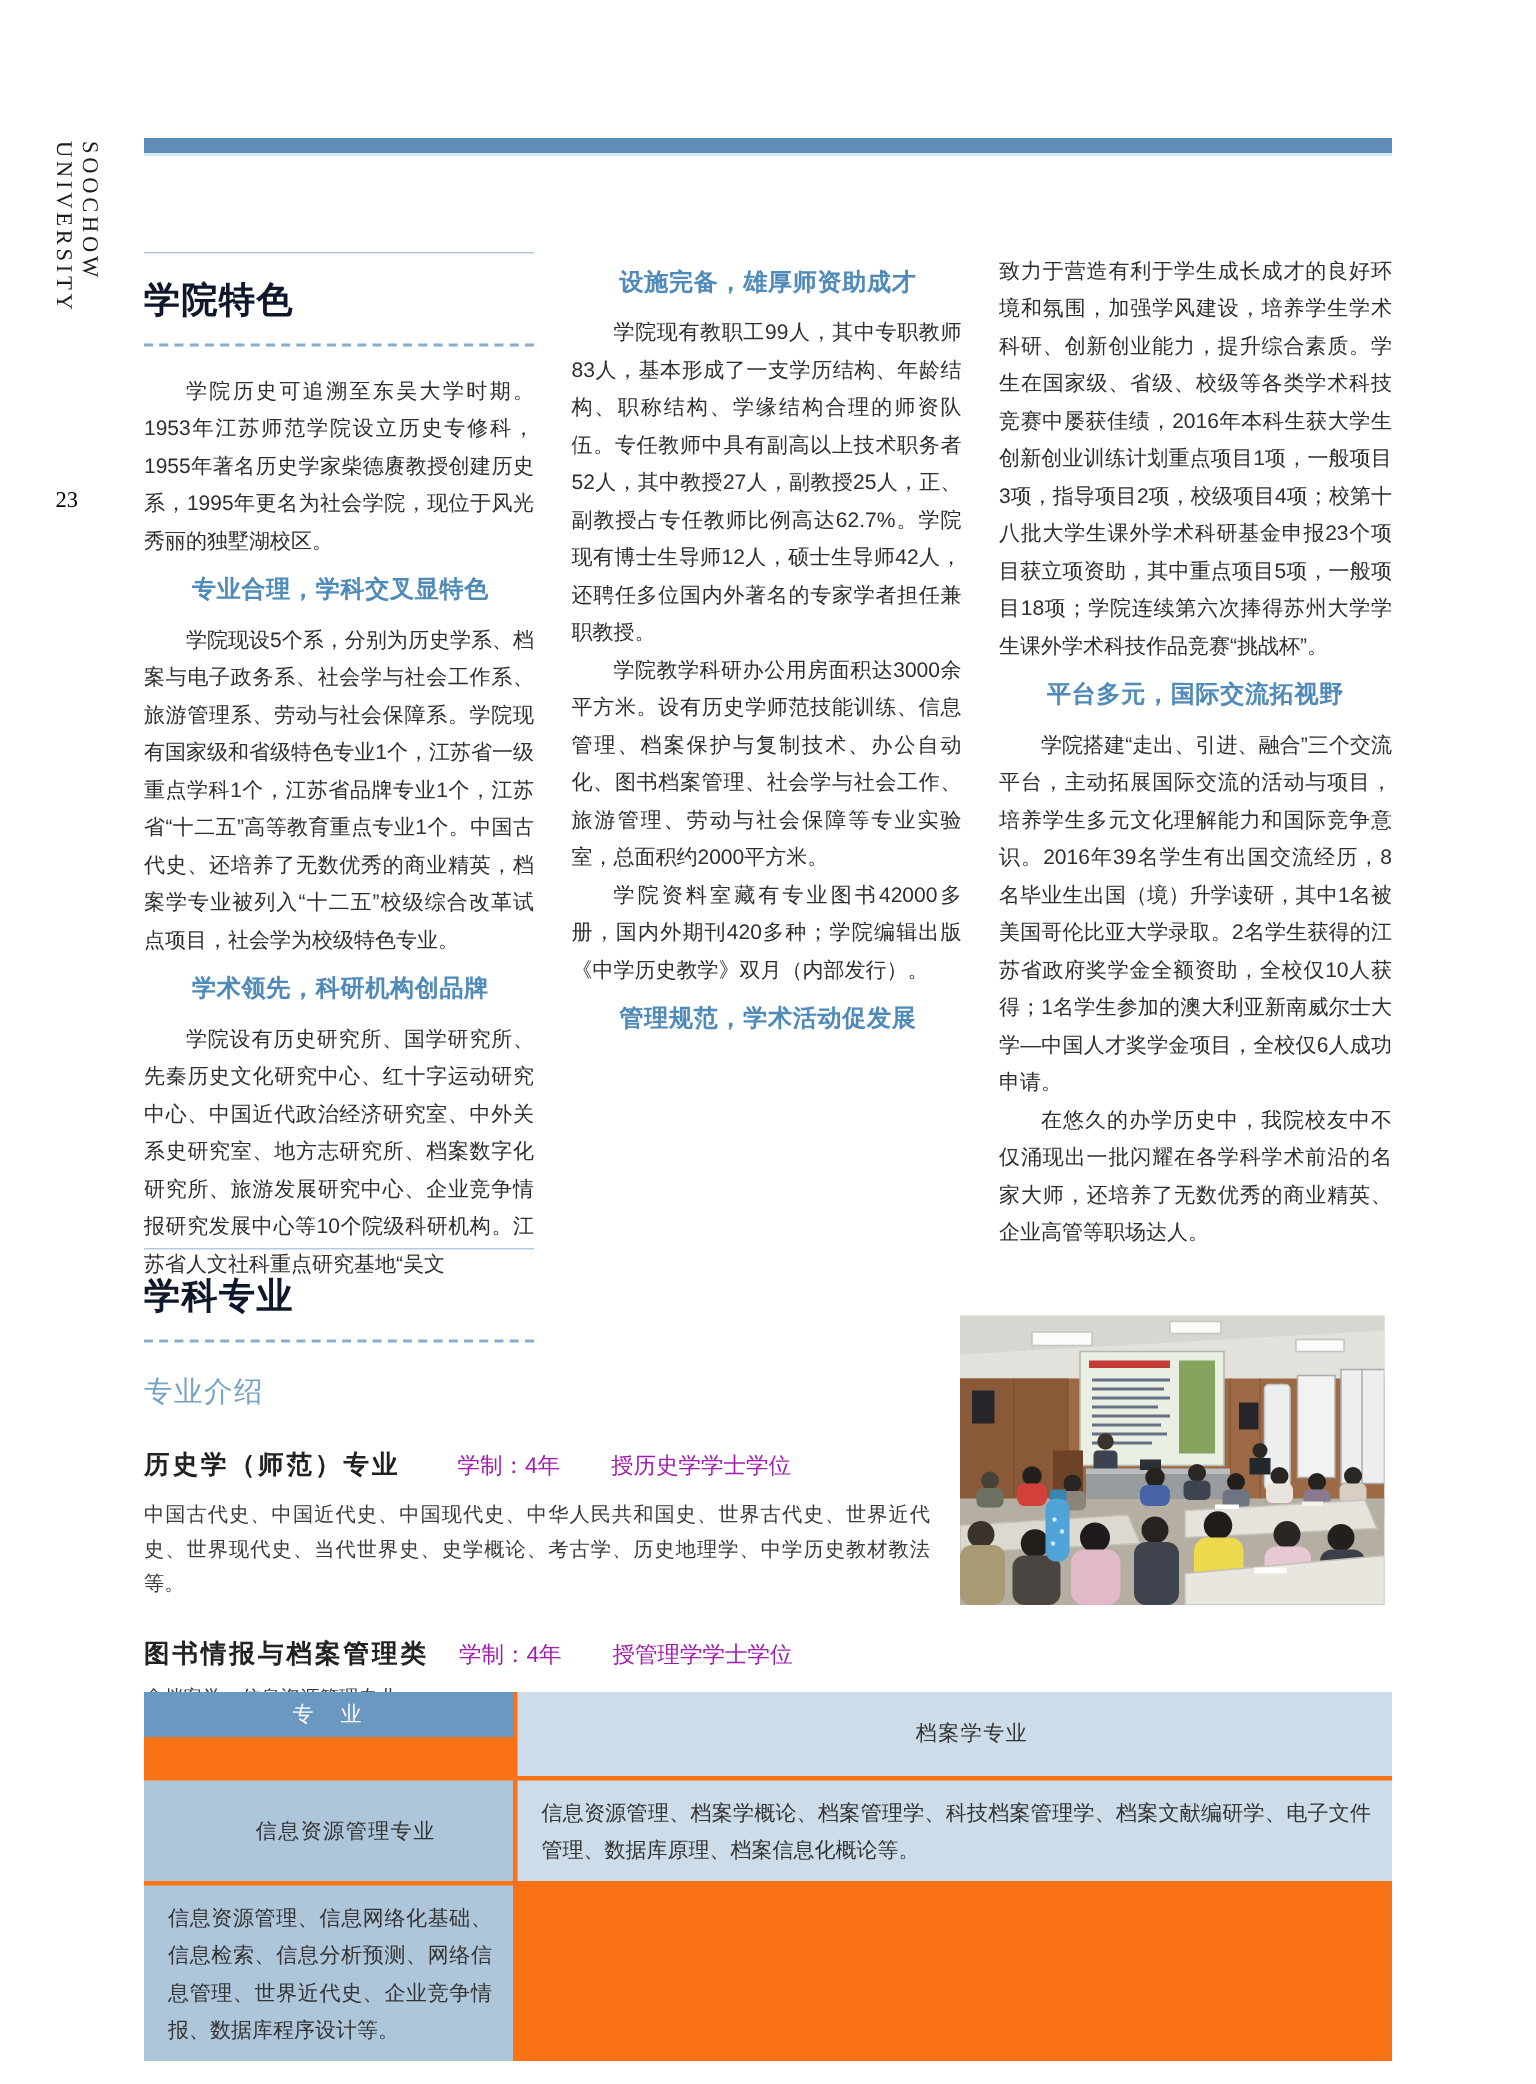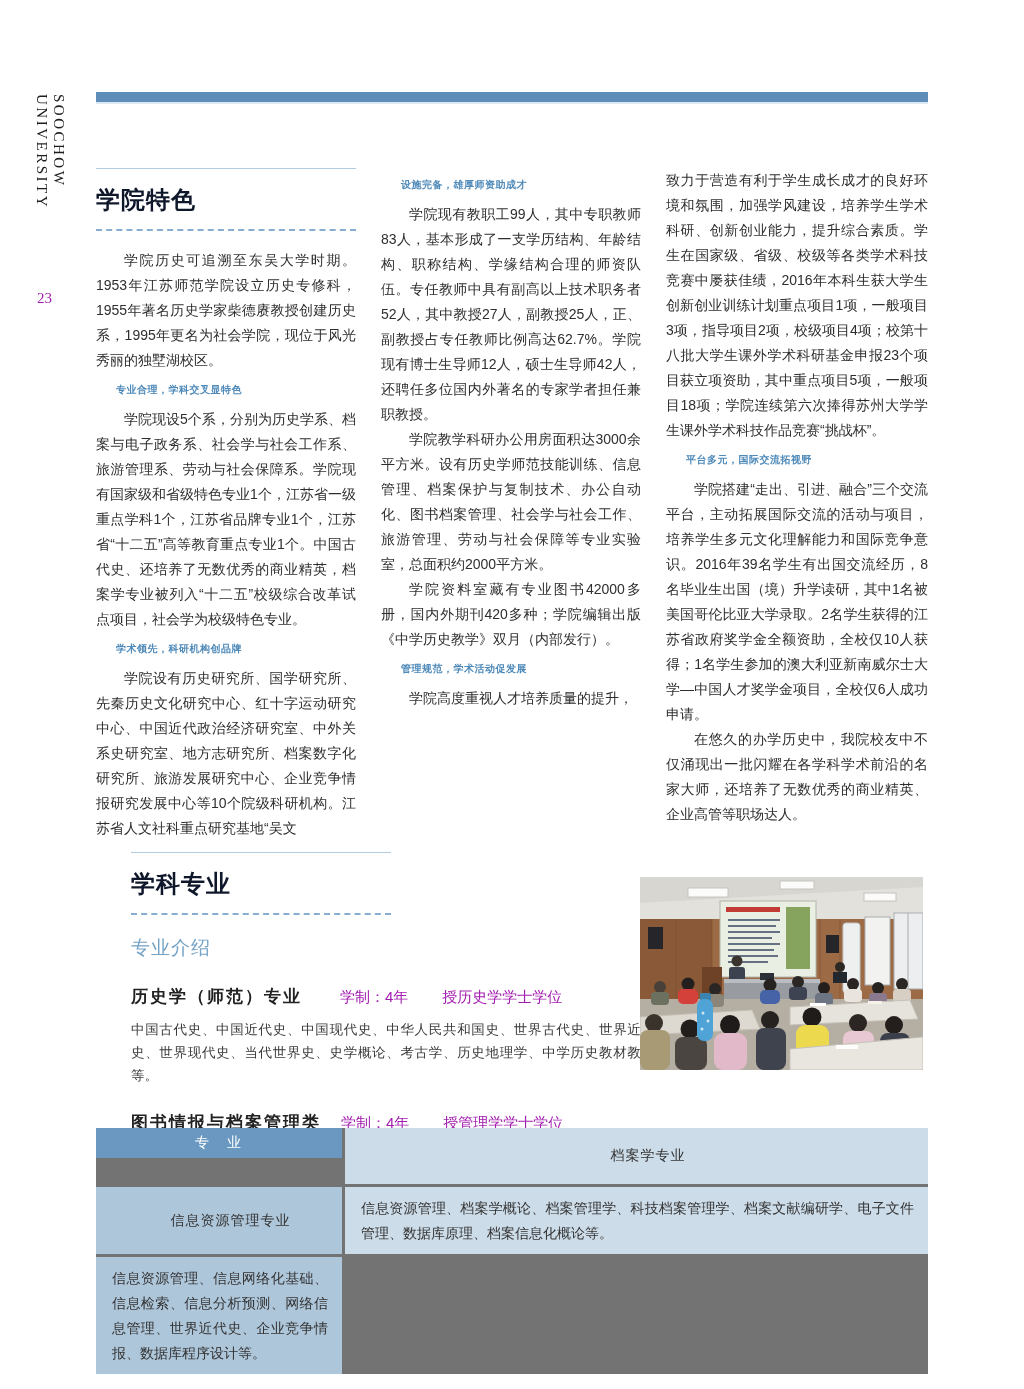--- a/index.html
+++ b/index.html
@@ -15,23 +15,23 @@
 
   
   .vert-name {
     position: absolute; left: 33px; top: 94px;
     writing-mode: vertical-rl;
     font-family: "Liberation Serif", serif;
     font-size: 15px; letter-spacing: 2.5px; color: #1d1d1d;
     height: 210px;
   }
   .page-num {
-    position: absolute; left: 37px; top: 290px;
+    position: absolute; left: 37px; top: 326px;
     font-family: "Liberation Serif", serif;
-    font-size: 15px; color: #a21caf;
+    font-size: 15px; color: #000000;
   }
 
   
   .bar { position: absolute; left: 96px; width: 832px; height: 12px;
          background: #5e8eb8; border-bottom: 2px solid #dce8f2; }
   .bar.top { top: 92px; }
   .bar.bottom { top: 1277px; }
 
   
   .features { position: absolute; left: 96px; top: 168px; width: 832px;
@@ -45,26 +45,26 @@
     margin: 15px 0 13px 0; letter-spacing: 1px;
   }
   .headblock .dashline { border-bottom: 2px dashed #87aed2; margin-bottom: 17px; }
 
   .fcol p {
     font-size: 14px; line-height: 25px; color: #2e2e2e;
     text-align: justify; text-justify: inter-ideograph;
   }
   .fcol p.ind { text-indent: 2em; }
   .fcol h3.sub {
-    font-size: 10px; font-weight: bold; color: #4f8ab9;
+    font-size: 16px; font-weight: bold; color: #4f8ab9;
     margin: 10px 0 10px 0; padding-left: 2em; letter-spacing: 0.5px;
   }
 
   
-  .disciplines { position: absolute; left: 96px; top: 852px; width: 832px; margin-left: 35px; }
+  .disciplines { position: absolute; left: 96px; top: 832px; width: 832px; }
   .disciplines .headblock { width: 260px; }
   .intro-sub { font-size: 19px; color: #74a3c6; margin-top: 20px; letter-spacing: 1px; }
 
   .major-line { display: flex; align-items: baseline; margin-top: 24px; }
   .major-name { font-size: 17px; font-weight: bold; color: #222; letter-spacing: 2px; }
   .major-meta { font-size: 15px; color: #a21caf; }
   .gap-a { margin-left: 38px; } .gap-b { margin-left: 34px; }
   .gap-c { margin-left: 20px; } .gap-d { margin-left: 34px; }
   .courses-text {
     width: 524px; margin-top: 10px;
@@ -73,21 +73,21 @@
   }
   .note-text { width: 524px; margin-top: 9px; font-size: 13px; color: #3a3a3a; }
 
   
   .photo { position: absolute; left: 640px; top: 877px; width: 283px; height: 193px;
            overflow: hidden; background: #cfc8bd; }
 
   
   .ctable {
     position: absolute; left: 96px; top: 1128px; width: 832px;
-    display: grid; grid-template-columns: 246px 1fr; gap: 3px; background: #737373;
+    display: grid; grid-template-columns: 246px 1fr; gap: 3px; background: #f97316;
   }
   .ctable .th {
     background: #6a98c0; color: #fff; font-size: 14px; letter-spacing: 2px;
     height: 30px; display: flex; align-items: center; justify-content: center;
   }
   .ctable .cell { min-height: 56px; }
   .ctable .cmajor { display: flex; align-items: center; justify-content: center;
                     font-size: 14px; color: #333; letter-spacing: 1px; padding-left: 23px; }
   .ctable .ccourses { padding: 9px 14px 8px 16px; font-size: 14px; line-height: 25px;
                       color: #333; text-align: justify; text-justify: inter-ideograph; }
@@ -118,21 +118,20 @@
       <h3 class="sub">学术领先，科研机构创品牌</h3>
       <p class="ind">学院设有历史研究所、国学研究所、先秦历史文化研究中心、红十字运动研究中心、中国近代政治经济研究室、中外关系史研究室、地方志研究所、档案数字化研究所、旅游发展研究中心、企业竞争情报研究发展中心等10个院级科研机构。江苏省人文社科重点研究基地“吴文</p>
     </div>
 
     <div class="fcol c2">
       <h3 class="sub">设施完备，雄厚师资助成才</h3>
       <p class="ind">学院现有教职工99人，其中专职教师83人，基本形成了一支学历结构、年龄结构、职称结构、学缘结构合理的师资队伍。专任教师中具有副高以上技术职务者52人，其中教授27人，副教授25人，正、副教授占专任教师比例高达62.7%。学院现有博士生导师12人，硕士生导师42人，还聘任多位国内外著名的专家学者担任兼职教授。</p>
       <p class="ind">学院教学科研办公用房面积达3000余平方米。设有历史学师范技能训练、信息管理、档案保护与复制技术、办公自动化、图书档案管理、社会学与社会工作、旅游管理、劳动与社会保障等专业实验室，总面积约2000平方米。</p>
       <p class="ind">学院资料室藏有专业图书42000多册，国内外期刊420多种；学院编辑出版《中学历史教学》双月（内部发行）。</p>
       <h3 class="sub">管理规范，学术活动促发展</h3>
-      <p class="ind">学院高度重视人才培养质量的提升，</p>
     </div>
 
     <div class="fcol c3">
       <p>致力于营造有利于学生成长成才的良好环境和氛围，加强学风建设，培养学生学术科研、创新创业能力，提升综合素质。学生在国家级、省级、校级等各类学术科技竞赛中屡获佳绩，2016年本科生获大学生创新创业训练计划重点项目1项，一般项目3项，指导项目2项，校级项目4项；校第十八批大学生课外学术科研基金申报23个项目获立项资助，其中重点项目5项，一般项目18项；学院连续第六次捧得苏州大学学生课外学术科技作品竞赛“挑战杯”。</p>
       <h3 class="sub">平台多元，国际交流拓视野</h3>
       <p class="ind">学院搭建“走出、引进、融合”三个交流平台，主动拓展国际交流的活动与项目，培养学生多元文化理解能力和国际竞争意识。2016年39名学生有出国交流经历，8名毕业生出国（境）升学读研，其中1名被美国哥伦比亚大学录取。2名学生获得的江苏省政府奖学金全额资助，全校仅10人获得；1名学生参加的澳大利亚新南威尔士大学—中国人才奖学金项目，全校仅6人成功申请。</p>
       <p class="ind">在悠久的办学历史中，我院校友中不仅涌现出一批闪耀在各学科学术前沿的名家大师，还培养了无数优秀的商业精英、企业高管等职场达人。</p>
     </div>
   </div>
 

